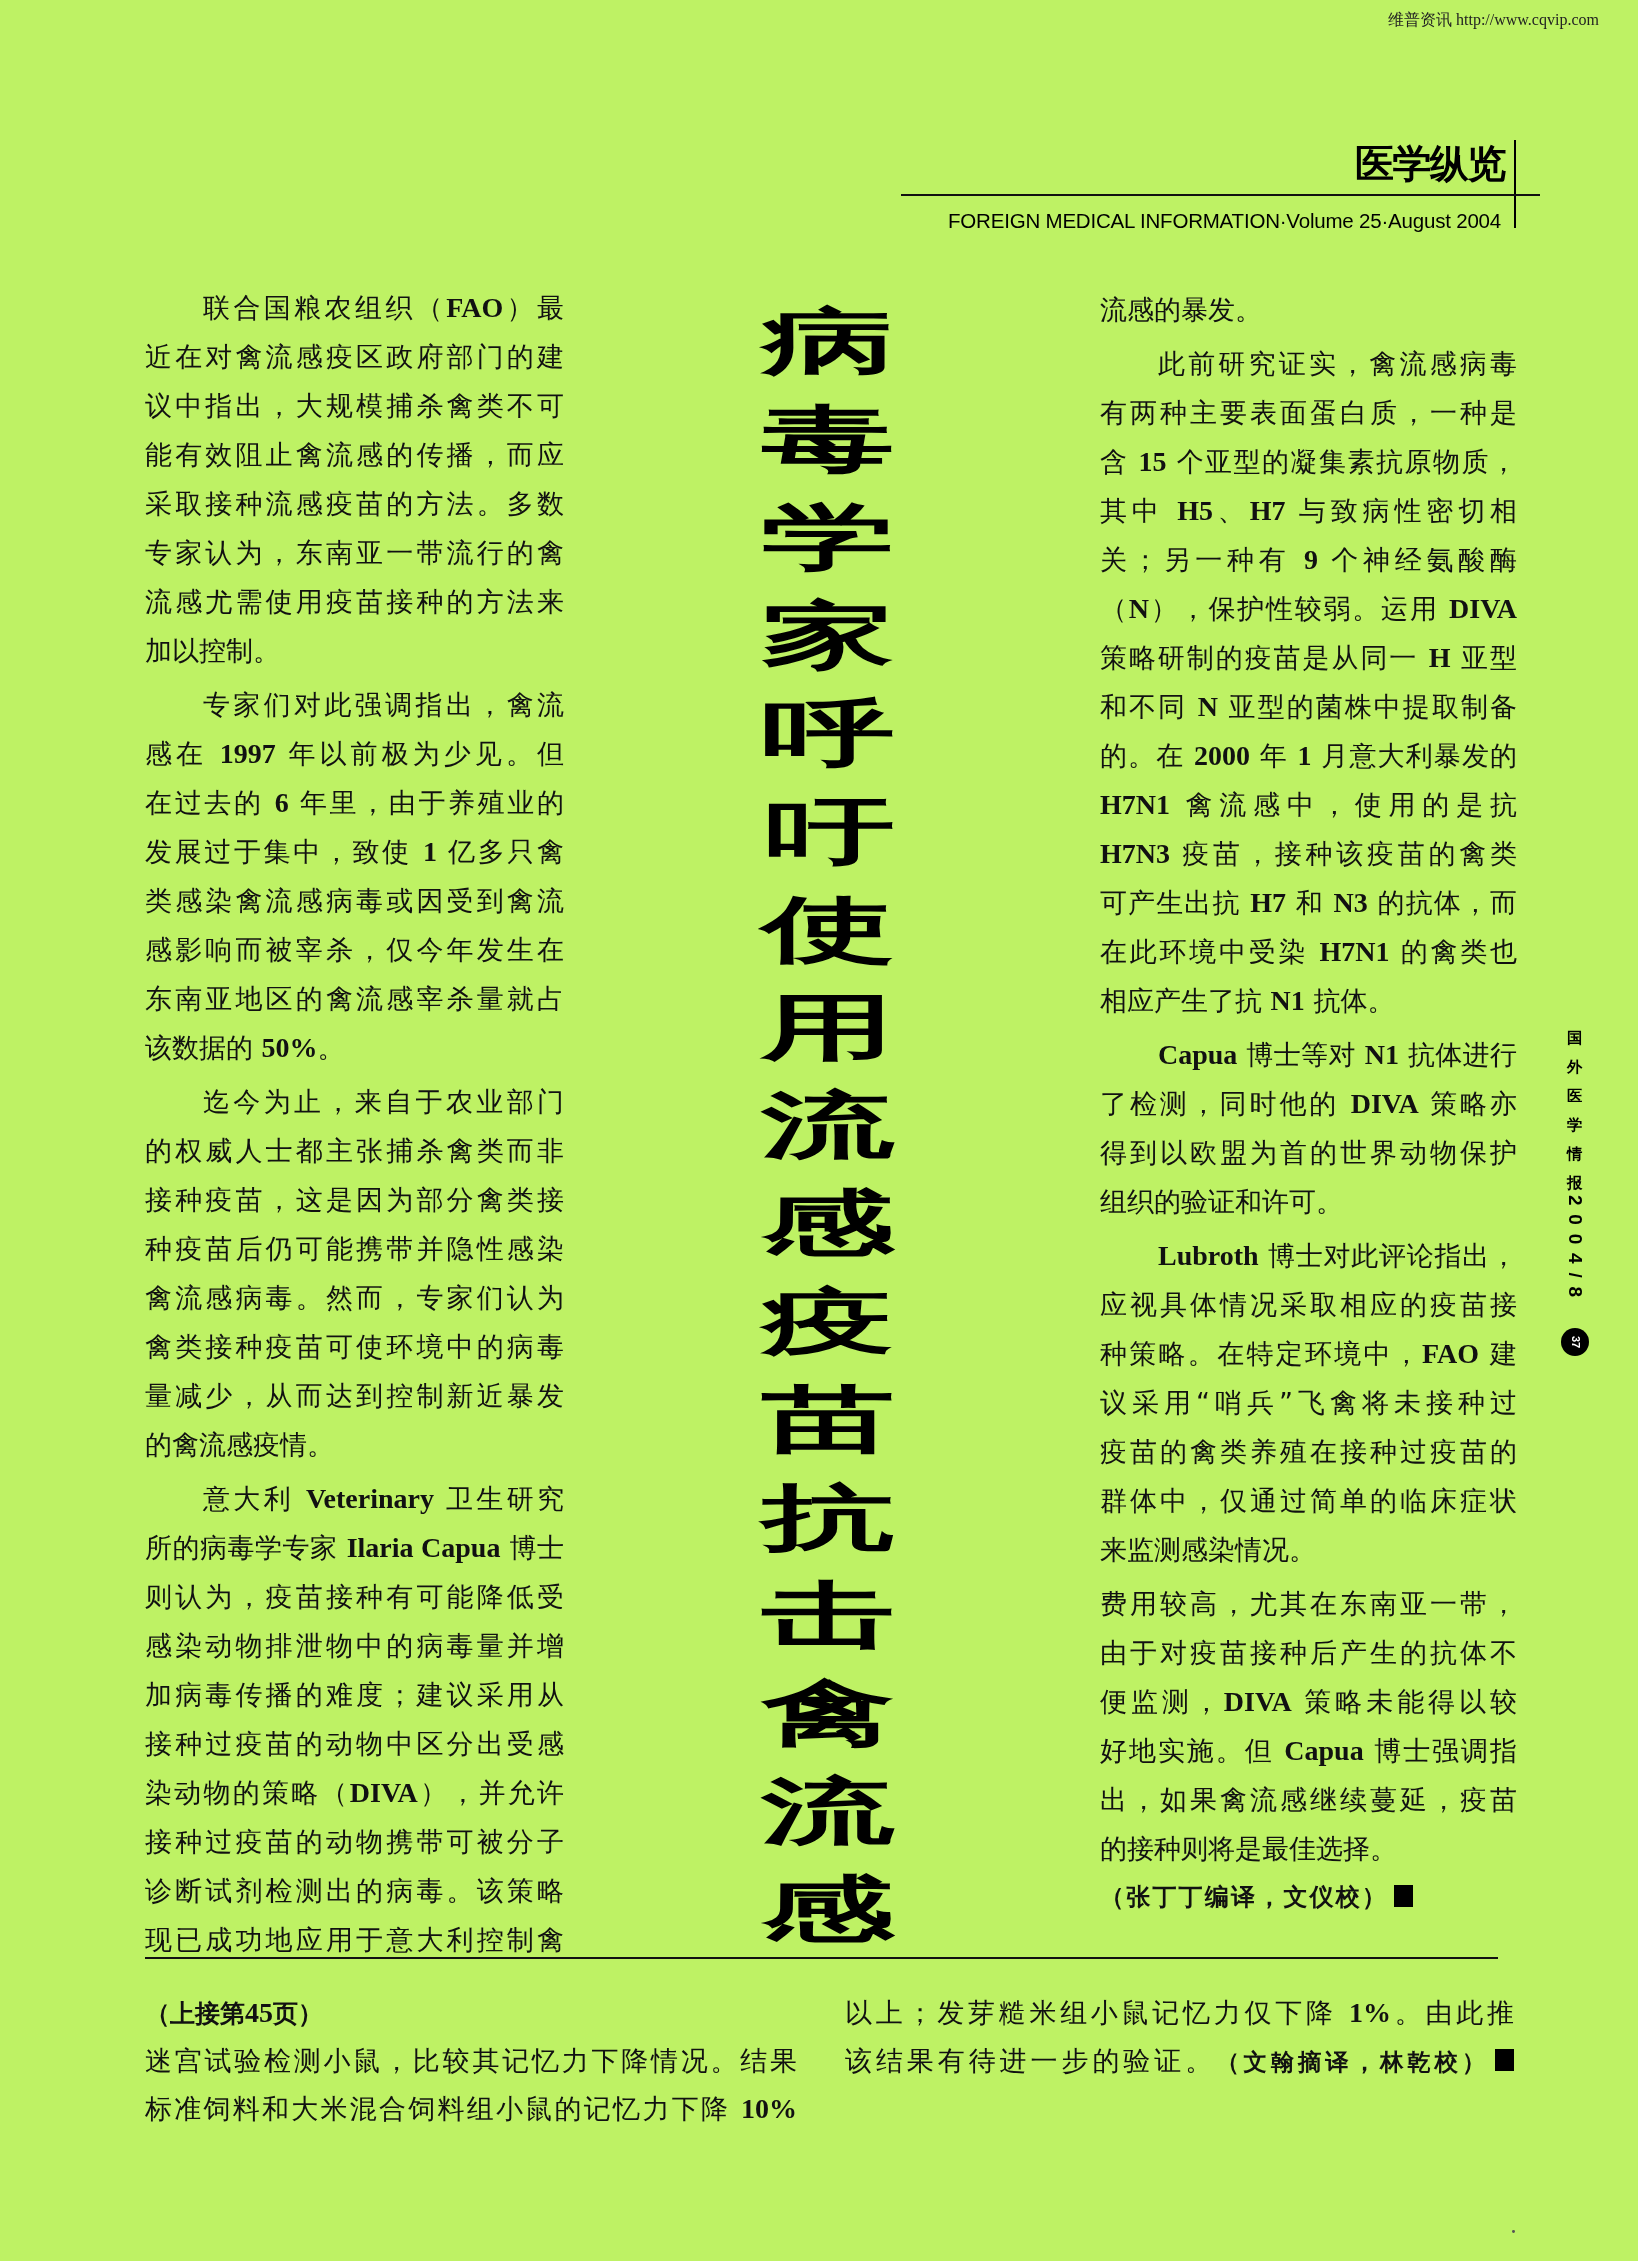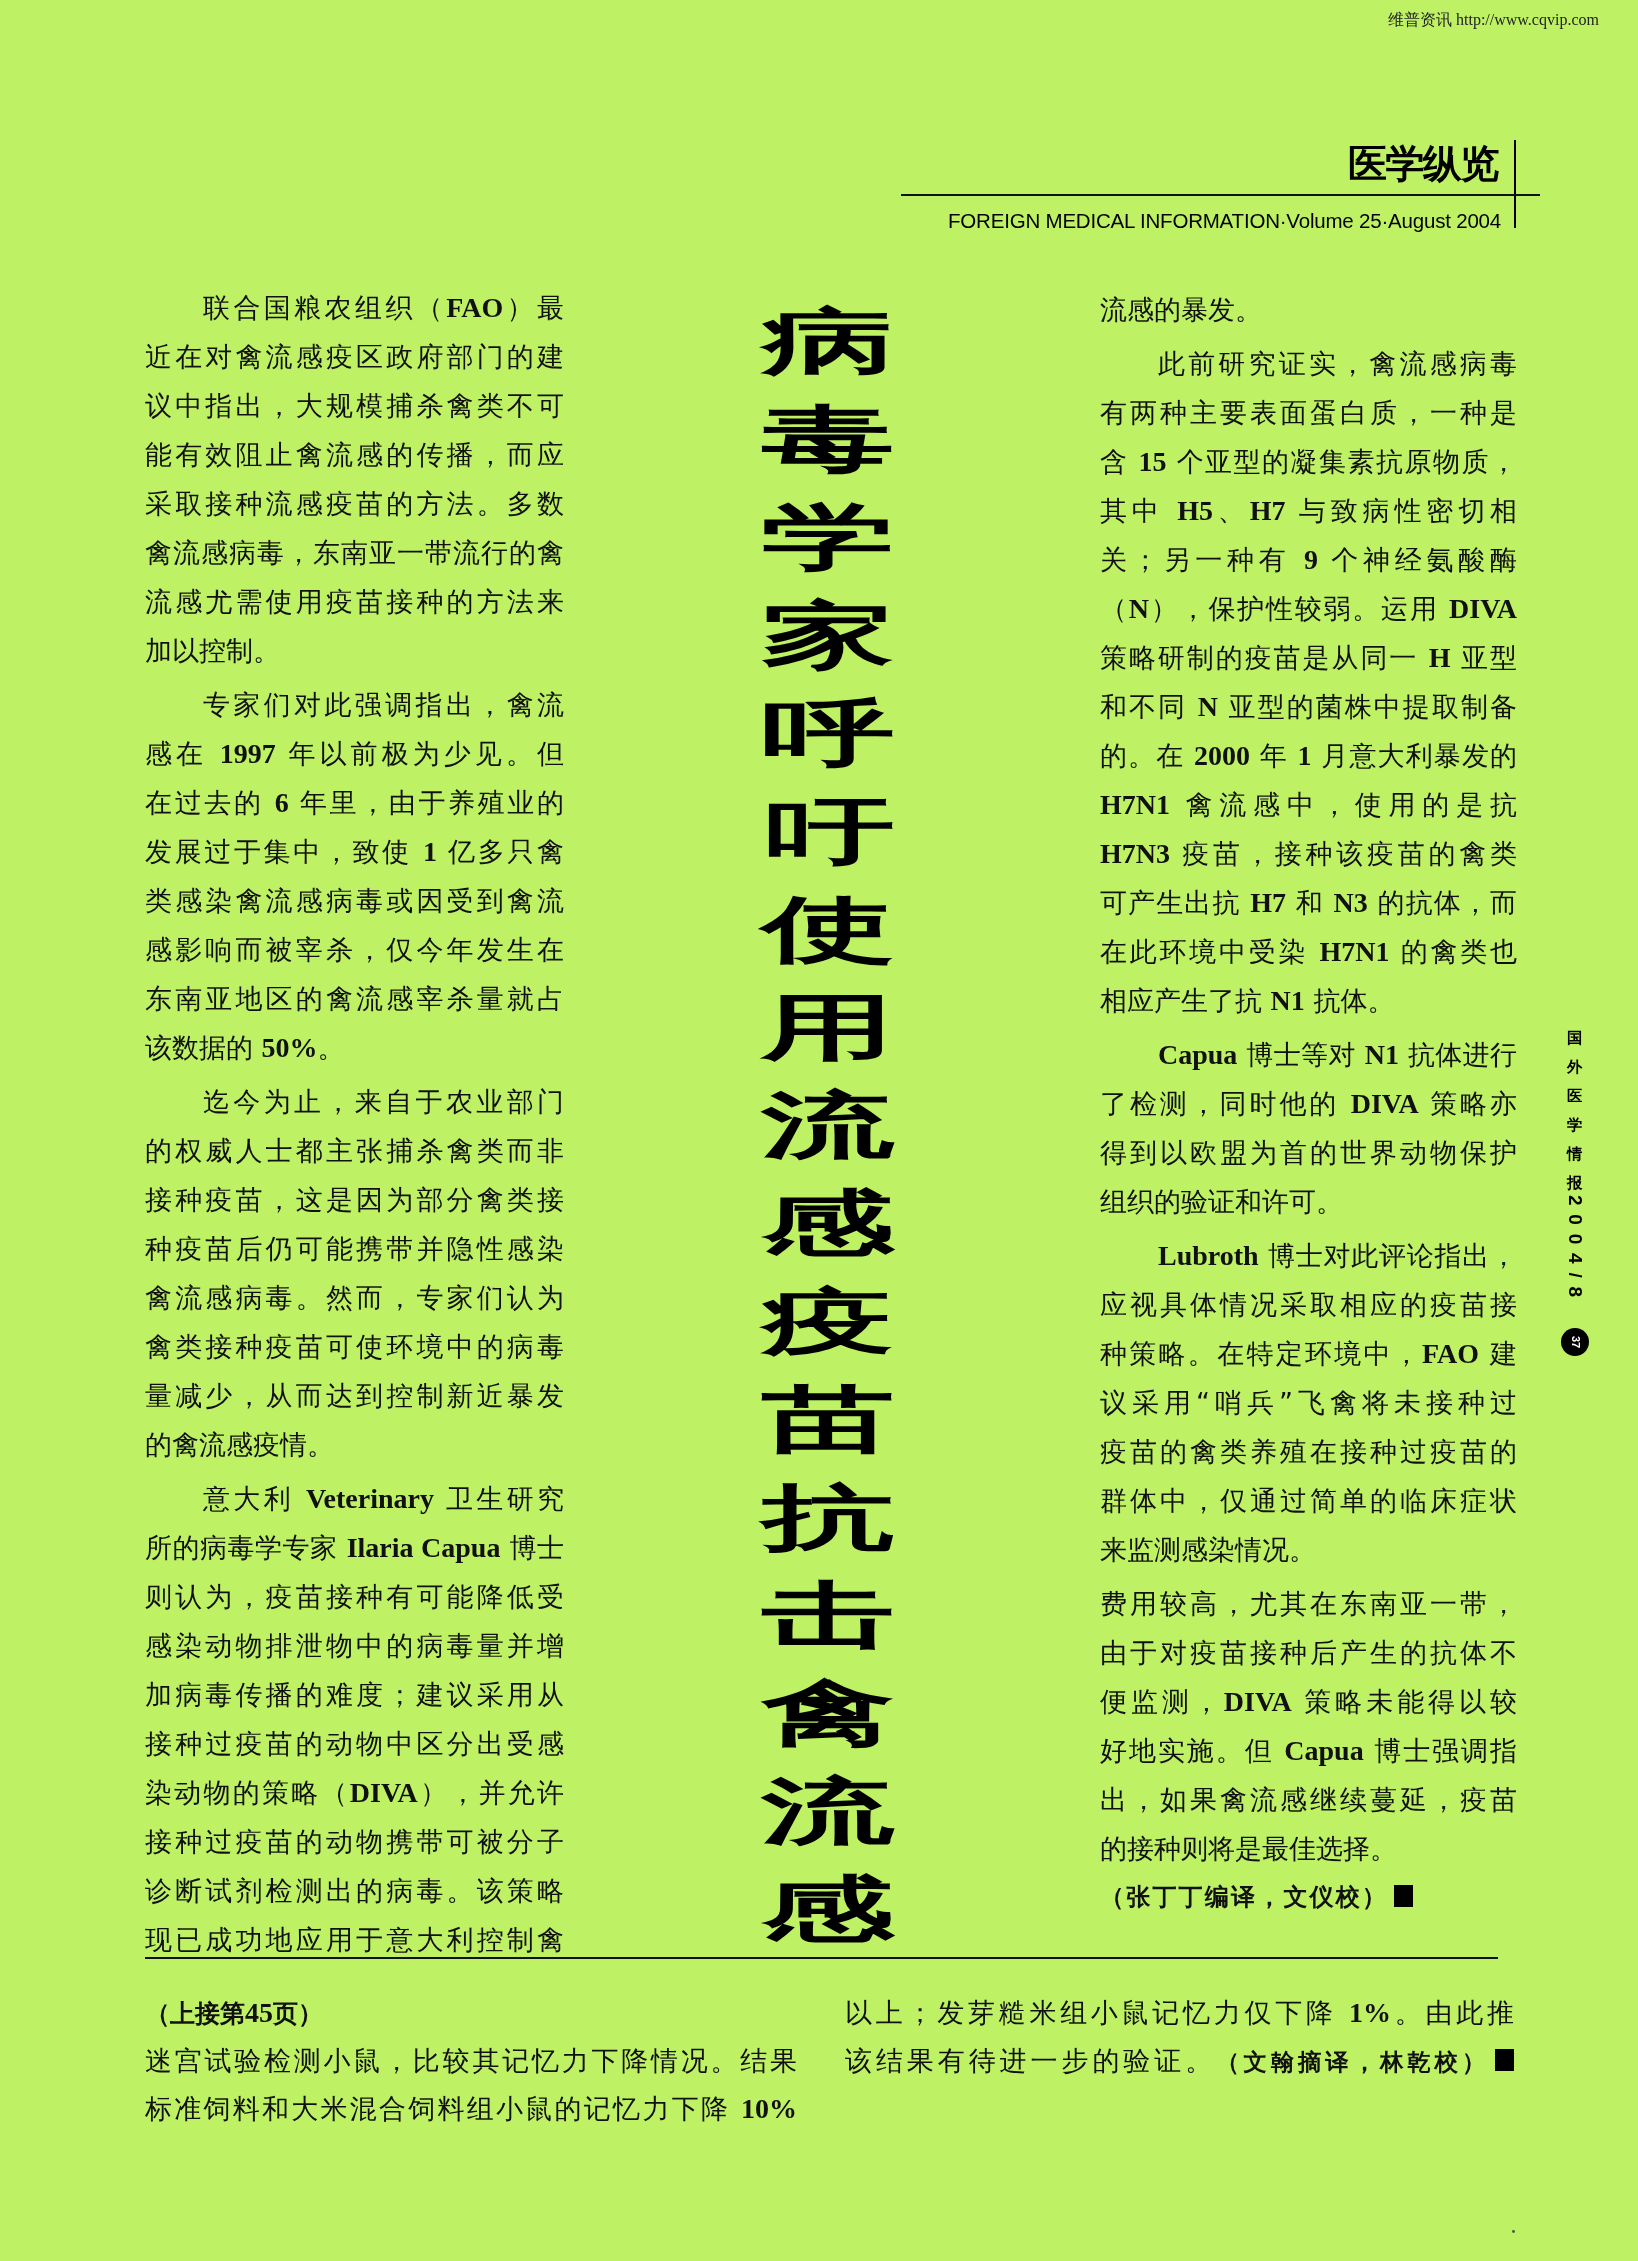--- a/index.html
+++ b/index.html
@@ -17,21 +17,21 @@
   
   #watermark {
     left: 1388px; top: 8.8px;
     font-family: "Liberation Serif", "DejaVu Serif", serif;
     font-size: 16px; line-height: 22px;
     color: #222222; white-space: nowrap;
   }
 
   
   #section-title {
-    right: 141px; top: 143px;
+    right: 134px; top: 143px;
     font-size: 39px; line-height: 42px;
     font-weight: 900; letter-spacing: -1.5px;
     white-space: nowrap; color: #000;
   }
   #header-vline { left: 1514px; top: 140px; width: 2.2px; height: 88px; background: #000; }
   #header-rule { left: 901px; top: 194px; width: 639px; height: 1.5px; background: #111; }
   #journal-line {
     right: 138px; top: 211px;
     font-family: "Liberation Sans", sans-serif;
     font-size: 20.5px; line-height: 20.5px;
@@ -147,21 +147,21 @@
   <div id="header-rule" class="abs"></div>
   <div id="journal-line" class="abs">FOREIGN MEDICAL INFORMATION·Volume 25·August 2004</div>
 
   <div id="left-col" class="col">
     <div class="para">
       <div class="line rich indent">联合国粮农组织（<span class="lat">FAO</span>）最</div>
       <div class="line rich">近在对禽流感疫区政府部门的建</div>
       <div class="line rich">议中指出，大规模捕杀禽类不可</div>
       <div class="line rich">能有效阻止禽流感的传播，而应</div>
       <div class="line rich">采取接种流感疫苗的方法。多数</div>
-      <div class="line rich">禽流感病毒，东南亚一带流行的禽</div>
+      <div class="line rich">专家认为，东南亚一带流行的禽</div>
       <div class="line rich">流感尤需使用疫苗接种的方法来</div>
       <div class="line rich last">加以控制。</div>
     </div>
     <div class="para">
       <div class="line rich indent">专家们对此强调指出，禽流</div>
       <div class="line rich">感在 <span class="lat">1997</span> 年以前极为少见。但</div>
       <div class="line rich">在过去的 <span class="lat">6</span> 年里，由于养殖业的</div>
       <div class="line rich">发展过于集中，致使 <span class="lat">1</span> 亿多只禽</div>
       <div class="line rich">类感染禽流感病毒或因受到禽流</div>
       <div class="line rich">感影响而被宰杀，仅今年发生在</div>

